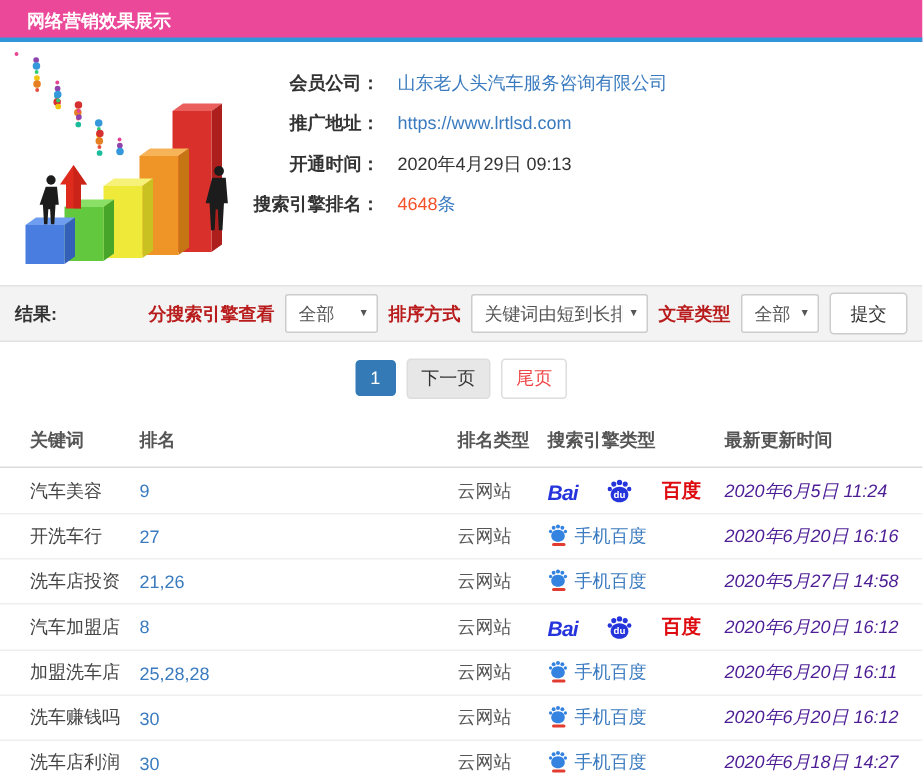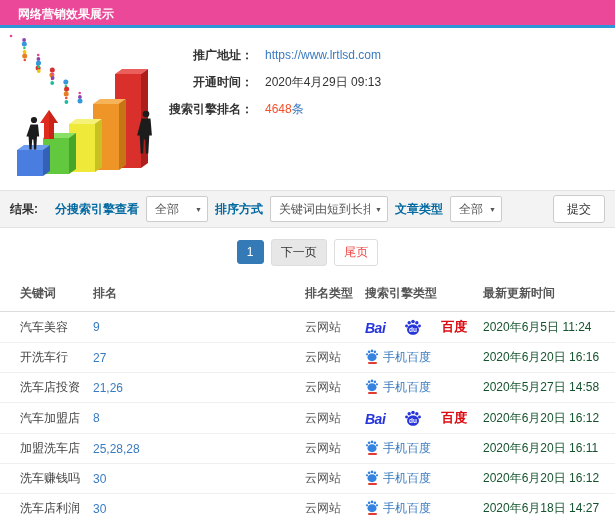--- a/index.html
+++ b/index.html
@@ -19,49 +19,49 @@
   .info-value { margin-left:12px; color:#333; }
   .link { color:#3a7bbf; text-decoration:none; cursor:pointer; }
   .hl-num { color:#f4502a; }
   .hl-suffix { color:#3a7bbf; }
 
   
   .filter-bar { height:38px; background:#f3f3f3; border-top:1px solid #e2e2e2;
     border-bottom:1px solid #e2e2e2; display:flex; align-items:center; padding:13px 10px; }
   .filter-left { font-weight:bold; color:#333; }
   .filter-right { margin-left:auto; display:flex; align-items:center; gap:7px; }
-  .filter-label { font-weight:bold; color:#0369a1; white-space:nowrap;text-align:center; }
+  .filter-label { font-weight:bold; color:#b91c1c; white-space:nowrap;text-align:center; }
   .sel { position:relative; display:inline-block; }
   .sel select { appearance:none; -webkit-appearance:none; height:26px; background:#fff;
     border:1px solid #ccc; border-radius:2px; font-size:12px; color:#555;
     padding:0 16px 0 8px; font-family:inherit; }
   .sel::after { content:"▼"; position:absolute; right:6px; top:50%; transform:translateY(-50%);
     font-size:7px; color:#555; pointer-events:none; }
   .sel-engine select { width:62px; } .sel-sort select { width:118px; } .sel-article select { width:52px; }
   .submit-btn { height:28px; padding:0 13px; background:#fff; border:1px solid #ccc;
-    border-radius:3px; font-size:12px; color:#333; cursor:pointer; font-family:Liberation Mono, monospace;margin-left:44px; }
+    border-radius:3px; font-size:12px; color:#333; cursor:pointer; font-family:Liberation Mono, monospace; }
 
   
   .pager { text-align:center; padding:11px 0 10px 0; }
   .pager span { display:inline-block; min-width:26px; padding:4px 9px; margin:0 2px;
     border:1px solid #ddd; border-radius:3px; cursor:pointer; }
   .pg-active { background:#337ab7; border-color:#337ab7 !important; color:#fff; }
   .pg-next { background:#e7e7e7; color:#333; }
   .pg-last { background:#fff; color:#ef4444; }
 
   
   table { width:100%; border-collapse:collapse; font-size:12px; table-layout:fixed; }
   th { text-align:left; font-weight:bold; color:#555; padding:9px 5px;
     border-bottom:1px solid #dcdcdc; }
   td { padding:6px 5px; border-bottom:1px solid #efefef; color:#444; height:27px;margin-top:13px; }
   .col-kw { width:88px; } .col-rank { width:212px; } .col-rt { width:60px; }
   .col-eng { width:118px; } .col-date { width:auto; }
   th:first-child, td:first-child { padding-left:20px; }
   .cell-rank a { color:#3a7bbf; text-decoration:none; cursor:pointer; }
-  .cell-date { color:#14532d; }
+  .cell-date { color:#4c1d95;font-style:italic; }
   .cell-rt { color:#555; }
 
   
   .bd-logo { display:inline-flex; align-items:flex-end; gap:19px; }
   .bd-bai { color:#2634dc; font-weight:bold; font-size:14px; font-style:italic; letter-spacing:-0.5px; }
   .bd-hanzi { color:#dd0a10; font-weight:bold; font-size:13px; }
   .mb-logo { display:inline-flex; align-items:flex-start; gap:4px; }
   .mb-icon { display:inline-flex; flex-direction:column; align-items:center; }
   .mb-underline { width:9px; height:2px; background:#e23c30; margin-top:0px; border-radius:1px; }
   .mb-text { color:#3a7bbf; font-size:12px; }
@@ -148,20 +148,24 @@
           <circle cx="57.6" cy="55.0" r="2.5" fill="#d63031"></circle>
           <circle cx="70.7" cy="59.0" r="1.3" fill="#e84393"></circle>
           <circle cx="70.9" cy="63.0" r="1.9" fill="#8e44ad"></circle>
           <circle cx="71.0" cy="67.0" r="2.5" fill="#3498db"></circle>
         </g>
     </svg>
   </div>
 
   <div class="info">
     <div class="info-row">
+      <span class="info-label">会员公司：</span>
+      <span class="info-value link">山东老人头汽车服务咨询有限公司</span>
+    </div>
+    <div class="info-row">
       <span class="info-label">推广地址：</span>
       <span class="info-value link">https://www.lrtlsd.com</span>
     </div>
     <div class="info-row">
       <span class="info-label">开通时间：</span>
       <span class="info-value">2020年4月29日 09:13</span>
     </div>
     <div class="info-row">
       <span class="info-label">搜索引擎排名：</span>
       <span class="info-value">

